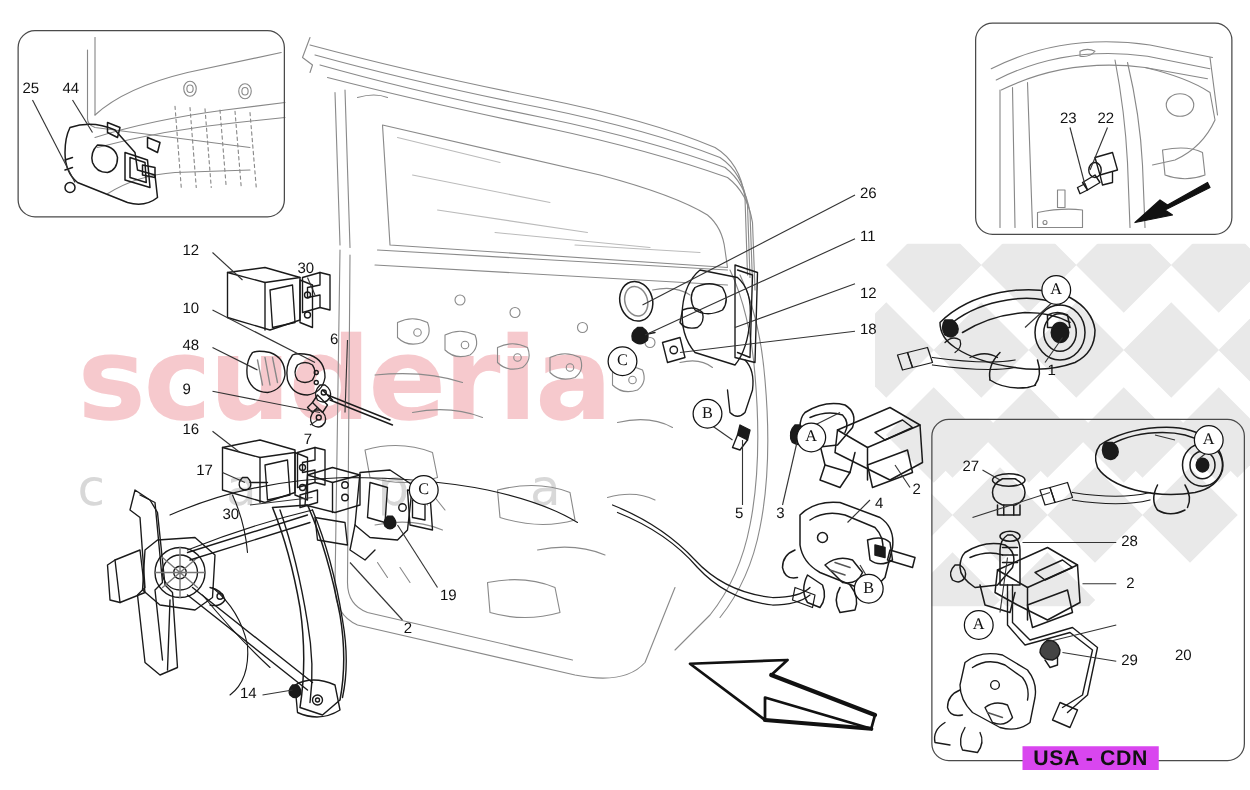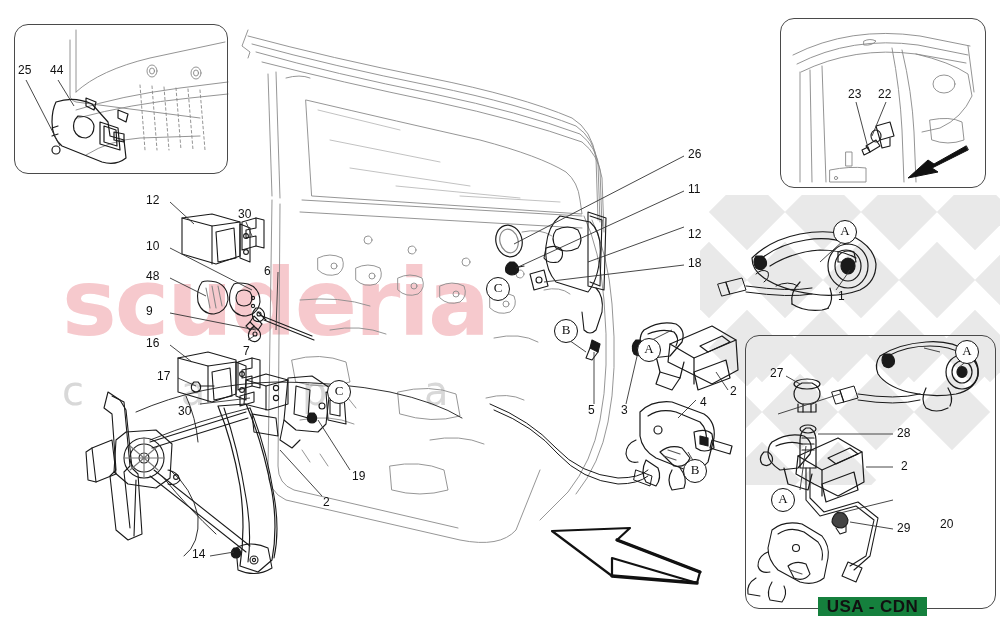--- a/index.html
+++ b/index.html
@@ -92,21 +92,21 @@
     position:absolute;
     left:745px;top:597px;
     width:255px;
     text-align:center;
     font-size:17px;
     font-weight:bold;
     color:#111;
     letter-spacing:.5px;
   }
   .caption span{
-    background:#15803d;
+    background:#d946ef;
     padding:0 9px;
     margin-top:37px;
   }
 </style>
 </head>
 <body>
 
 <div id="stage">
 
   <div class="checker" style="left:700px;top:195px;width:300px;height:200px;">

